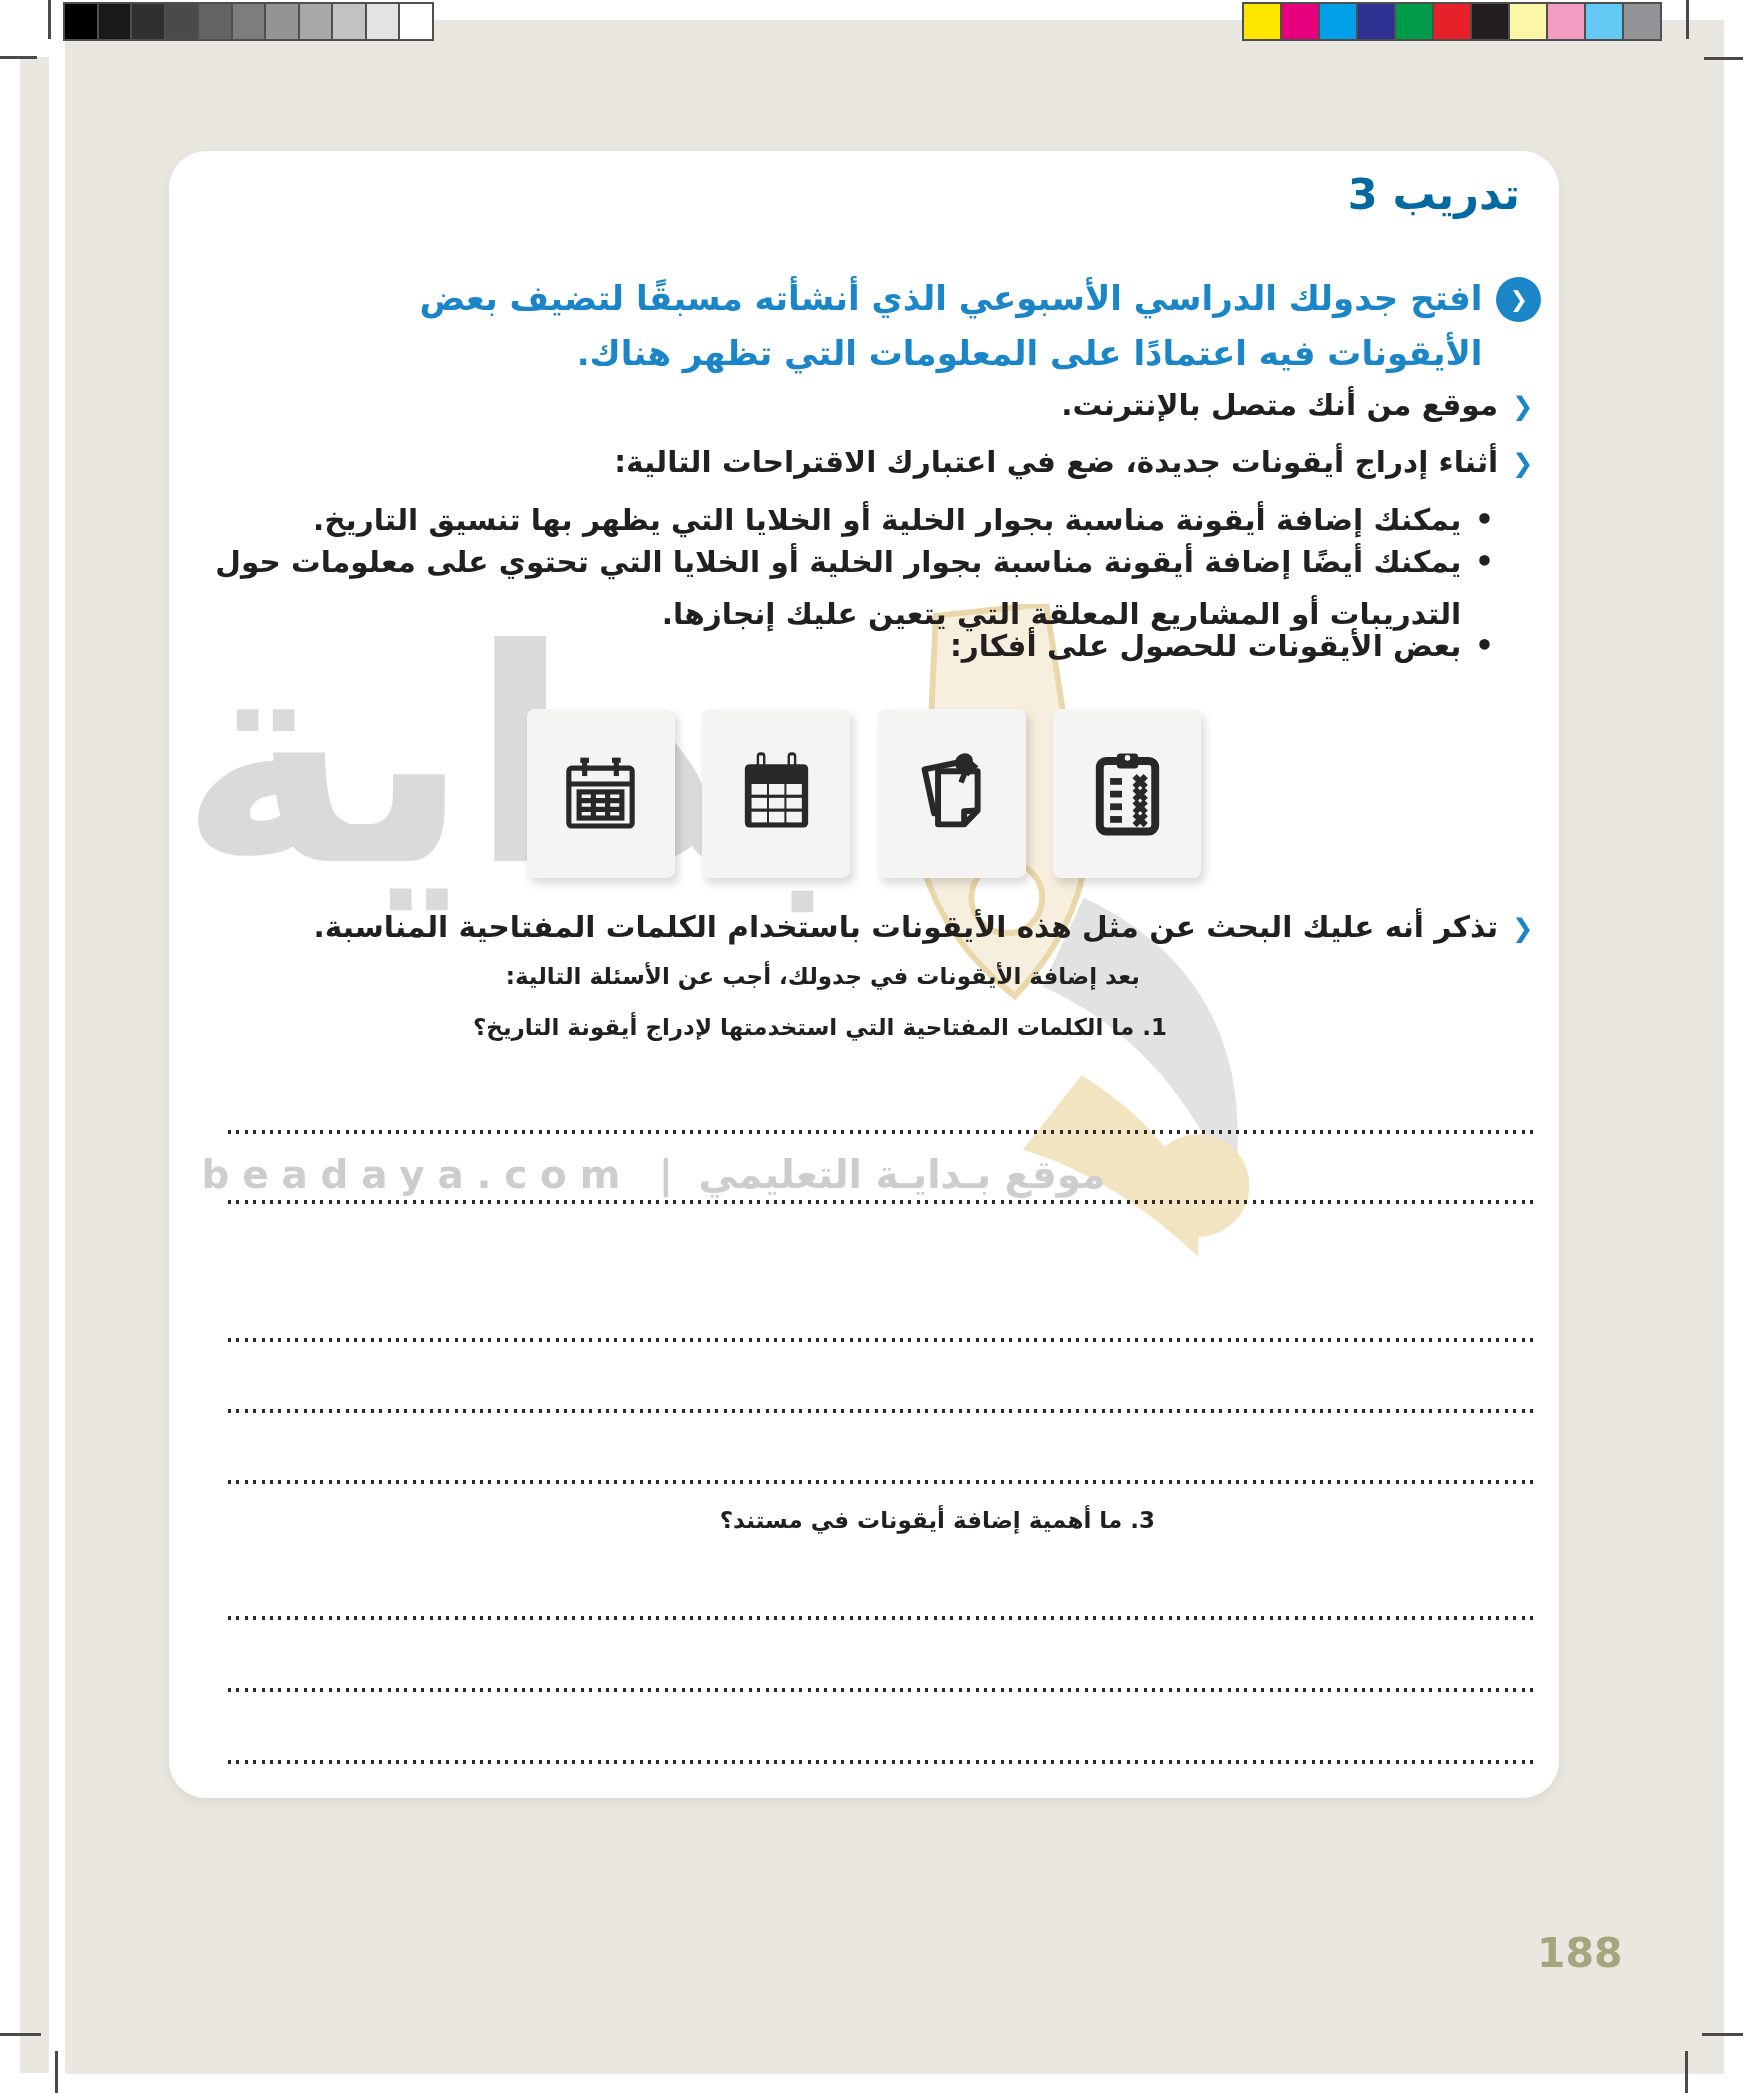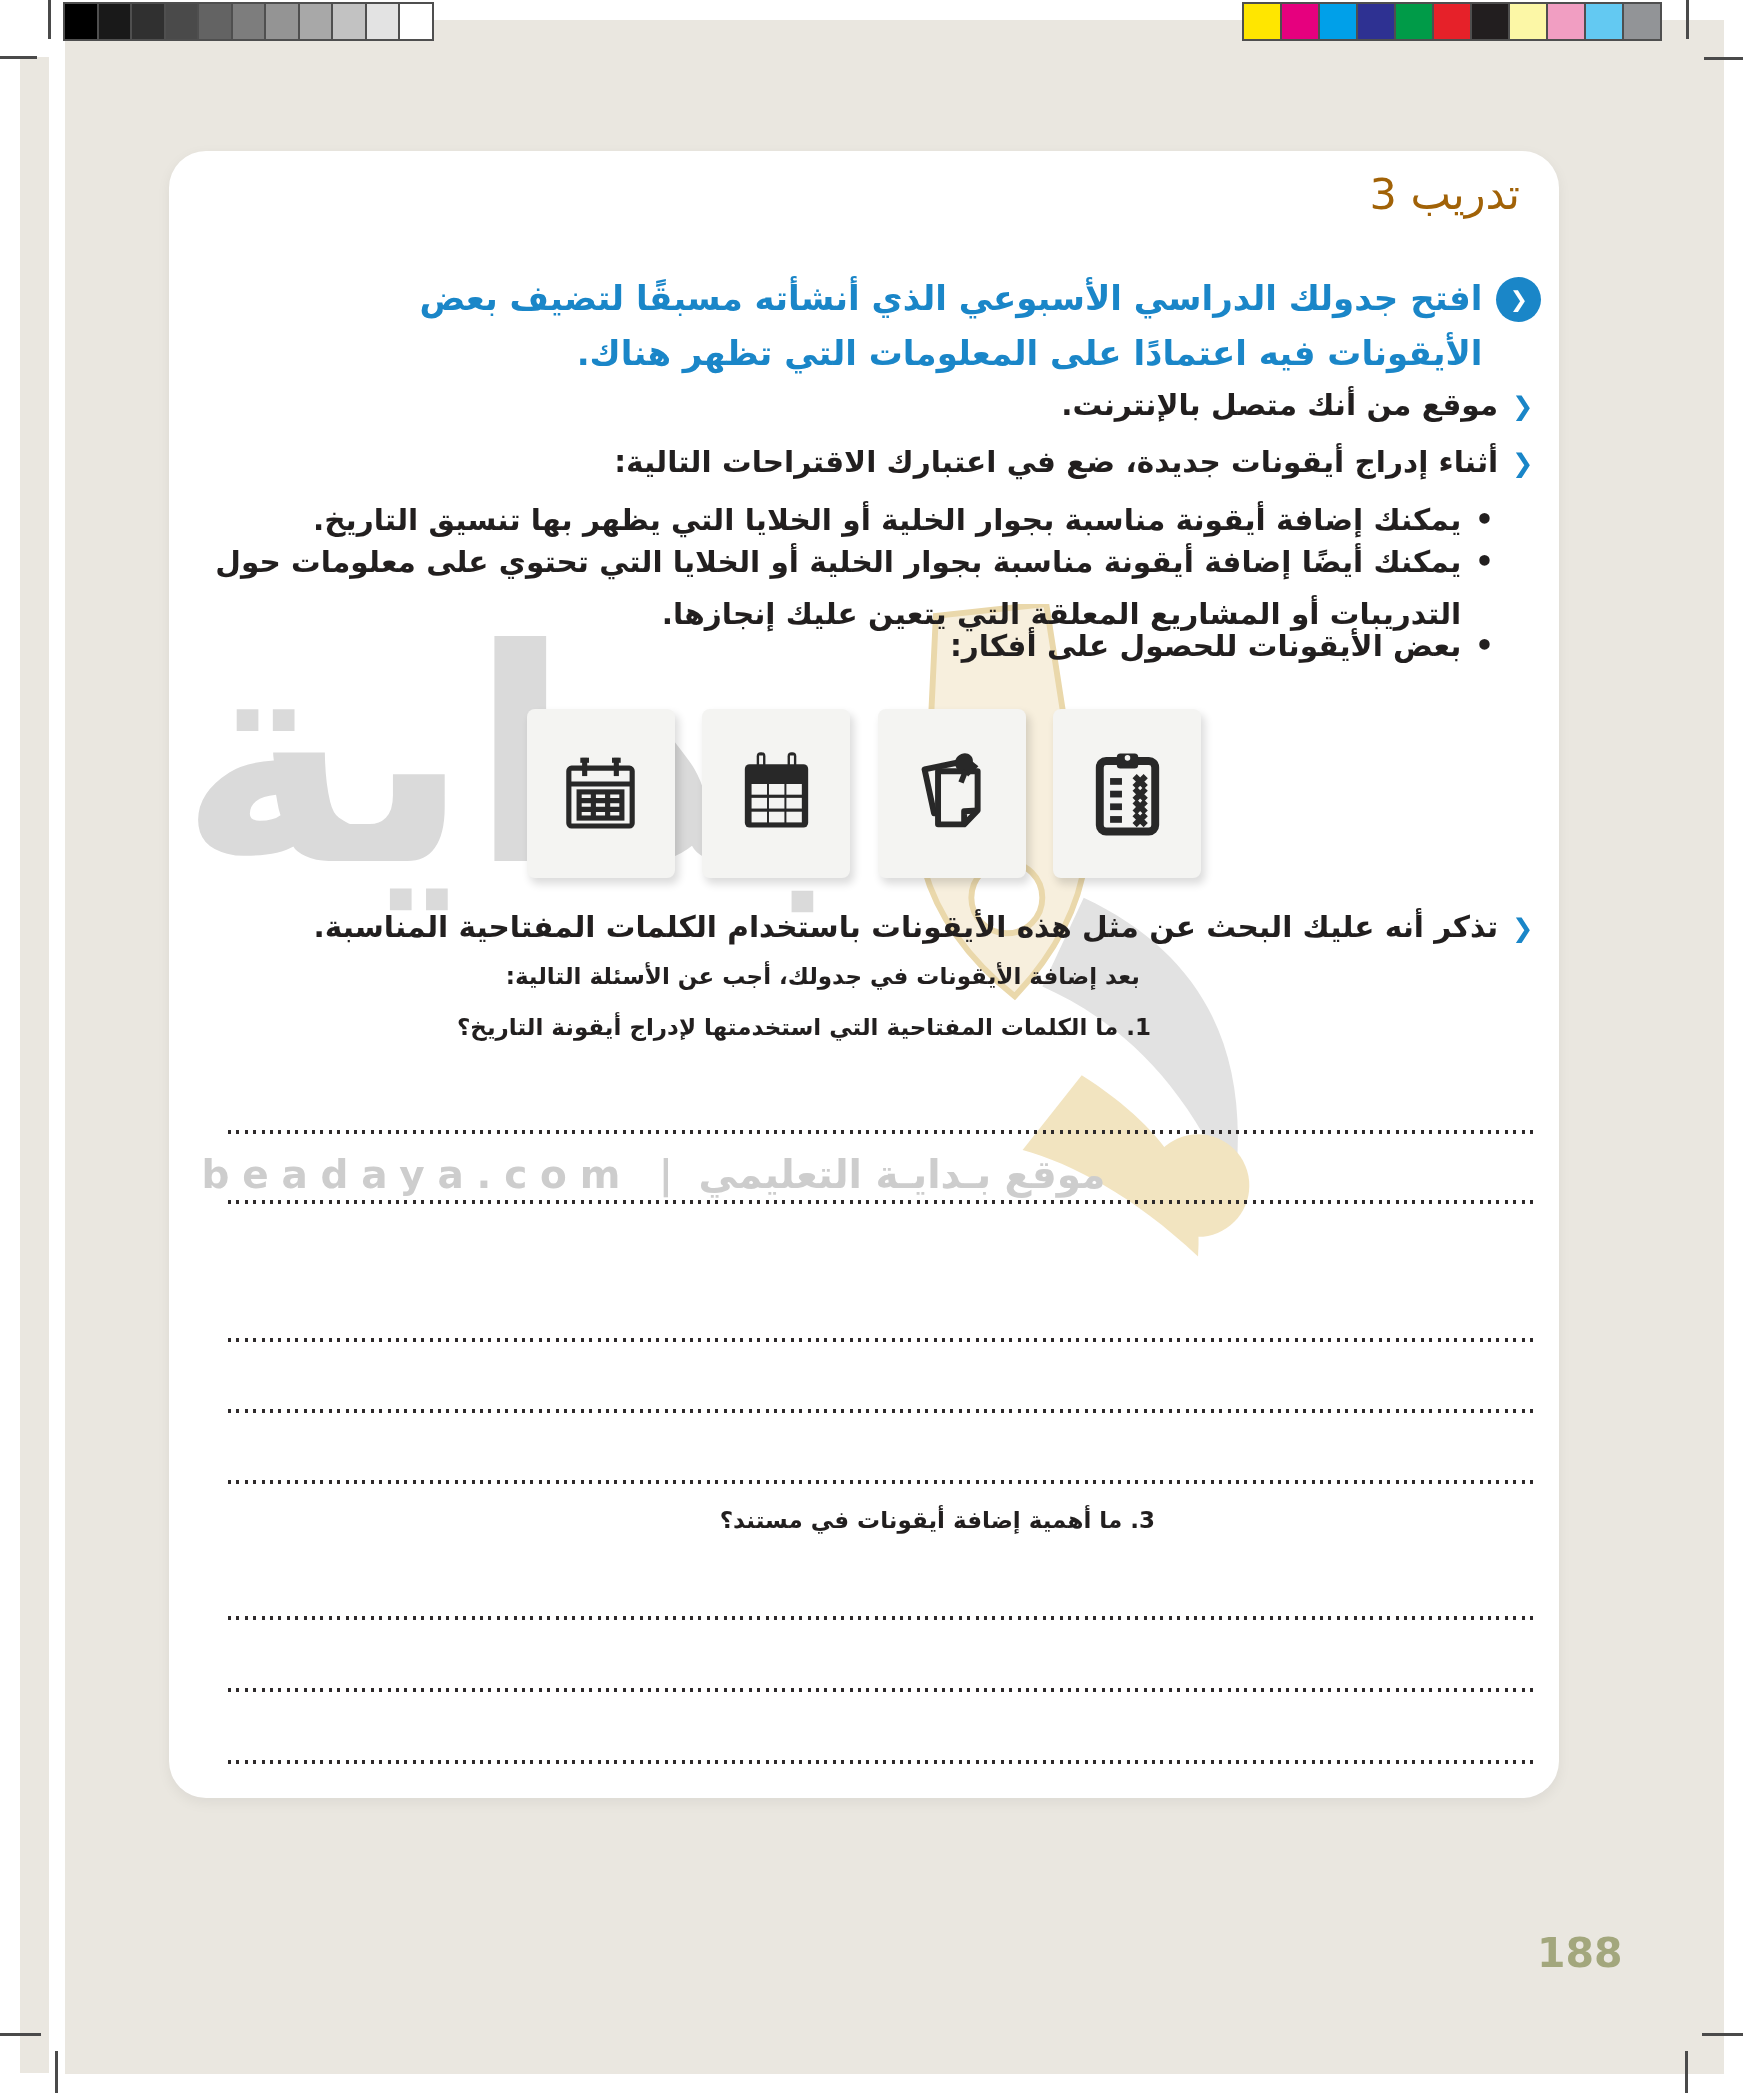--- a/index.html
+++ b/index.html
@@ -23,21 +23,21 @@
   .card *{box-sizing:border-box;}
   
   .wm{position:absolute;z-index:1;pointer-events:none;}
   .wm-logo{left:9.9px;top:460px;font-size:296px;font-weight:bold;color:#dadada;line-height:1;}
   .wm-svg{left:619px;top:453px;}
   .wm-caption{left:32.5px;top:1001px;display:flex;align-items:center;gap:25.6px;
               font-size:39px;font-weight:bold;color:#cdcdcd;direction:ltr;}
   .wm-caption .en{letter-spacing:12.8px;}
   
   .blk{position:absolute;z-index:3;direction:rtl;text-align:right;color:#221f1f;}
-  .title{top:17.7px;right:39px;font-size:43px;font-weight:normal;color:#a16207;}
+  .title{top:17.7px;right:39px;font-size:43px;font-weight:bold;color:#0369a1;}
   .heading{top:120px;right:17.7px;left:89px;display:flex;gap:13.8px;align-items:flex-start;
            color:#1a86c8;font-size:34px;font-weight:bold;line-height:1.62;}
   .bigdot{flex:0 0 auto;width:45px;height:45px;border-radius:50%;background:#1a86c8;color:#fff;
           display:flex;align-items:center;justify-content:center;font-size:21.7px;margin-top:5.9px;}
   .step{font-size:29.6px;font-weight:bold;display:flex;gap:13.8px;line-height:1.55;}
   .step .chev{color:#1a86c8;font-size:25.6px;margin-top:3.9px;}
   .sugg{font-size:29.6px;font-weight:bold;display:flex;gap:13.8px;line-height:1.75;}
   .sugg .dot{font-size:29.6px;}
   .icons-row{top:558px;left:0;right:0;display:flex;direction:ltr;justify-content:center;gap:27.6px;}
   .ibox{width:148px;height:169px;background:#f4f4f2;border-radius:7.9px;
@@ -199,21 +199,21 @@
       </div>
     </div>
 
     <div class="blk step" style="top:754px;right:25.6px">
       <span class="chev">❮</span>
       <span>تذكر أنه عليك البحث عن مثل هذه الأيقونات باستخدام الكلمات المفتاحية المناسبة.</span>
     </div>
 
     <div class="blk q" style="top:808px;right:419px">بعد إضافة الأيقونات في جدولك، أجب عن الأسئلة التالية:</div>
 
-    <div class="blk q" style="top:859px;right:408px">
+    <div class="blk q" style="top:859px;right:392px">
       <span>1.</span>
       <span>ما الكلمات المفتاحية التي استخدمتها لإدراج أيقونة التاريخ؟</span>
     </div>
     <div class="ansline" style="top:979px"></div>
     <div class="ansline" style="top:1049px"></div>
 
     <div class="ansline" style="top:1187px"></div>
     <div class="ansline" style="top:1258px"></div>
     <div class="ansline" style="top:1329px"></div>
 

